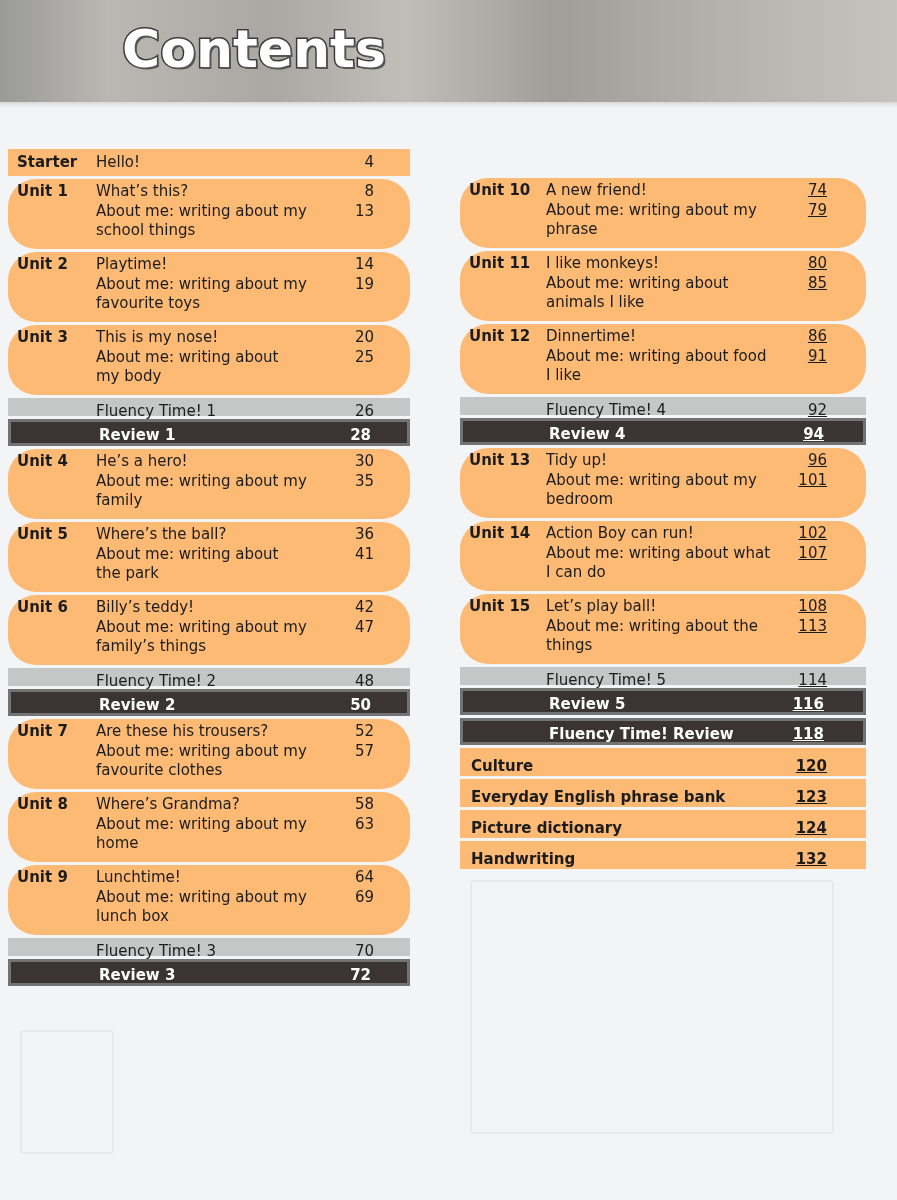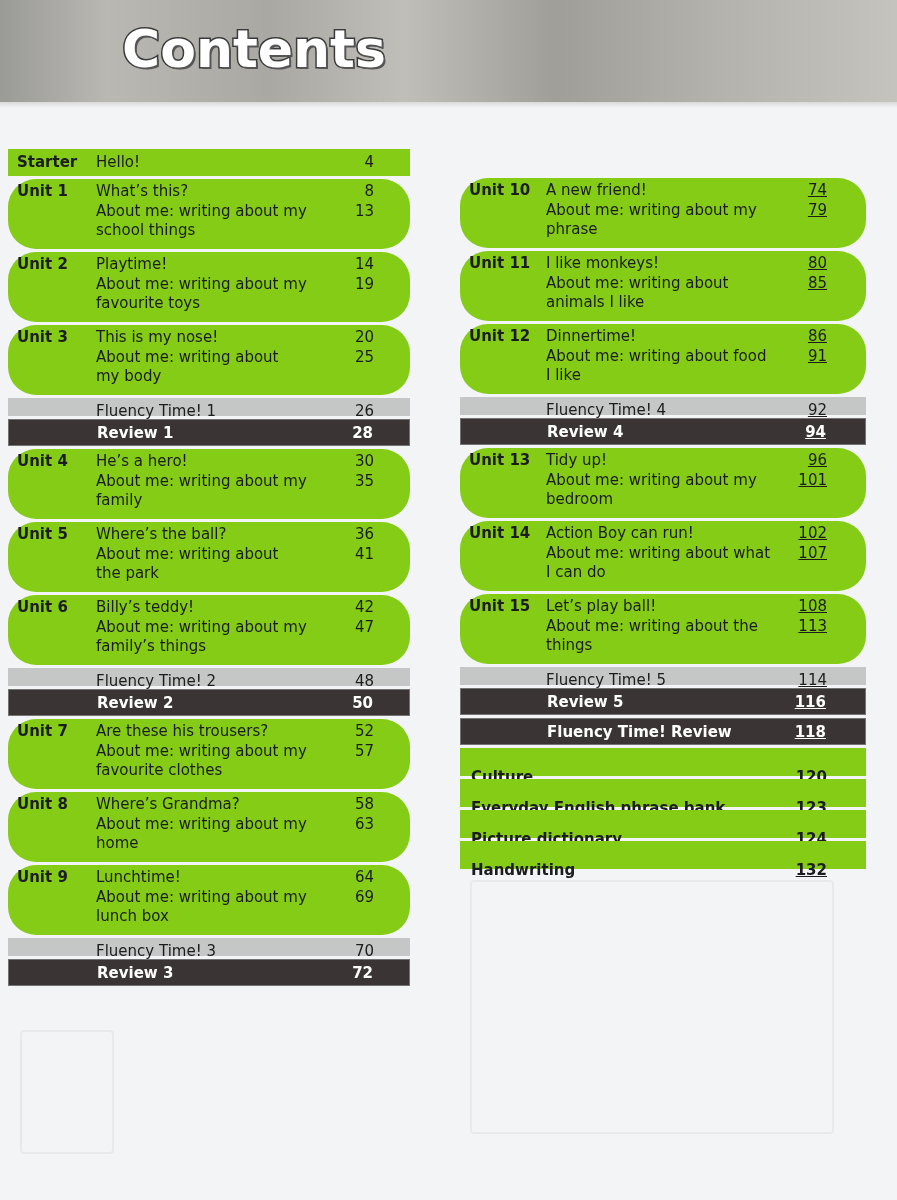--- a/index.html
+++ b/index.html
@@ -24,28 +24,28 @@
     font-size:52px; letter-spacing:0px; color:#ffffff;
     -webkit-text-stroke:3px #3a3a3a; paint-order:stroke fill;
     text-shadow:0 0 0 #3a3a3a, 2px 2px 0 #555;
     line-height:62px;
   }
   .col { position:absolute; }
   .col-left { left:8px; top:149px; width:402px; }
   .col-right { left:460px; top:178px; width:406px; }
   .row {
     position:relative; box-sizing:border-box;
-    background:#84cc16; margin-bottom:3px;
+    background:#fdba74; margin-bottom:3px;
     font-size:15px; line-height:19.5px;
   }
   .row.unit { height:70px; padding-top:3px;border-radius:28px; }
   .row.single { height:27px; padding-top:4px; }
   .row.fluency { background:#c5c6c6; height:18px; padding-top:4px; }
-  .row.review { background:#3a3534; color:#ffffff; height:27px; padding-top:4px; border:1px solid #737373; }
-  .row.extra { height:28px; padding-top:20px; font-weight:bold; }
+  .row.review { background:#3a3534; color:#ffffff; height:27px; padding-top:4px; border:3px solid #737373; }
+  .row.extra { height:28px; padding-top:9px; font-weight:bold; }
   .label { position:absolute; left:9px; font-weight:bold; }
   .items { position:absolute; left:88px; right:50px; }
   .pages { position:absolute; right:36px; text-align:right; width:50px; }
   .review .pages, .review .items { font-weight:bold; }
   .extra .label { left:11px; }
   .col-right .items { left:86px; }
   .col-right .pages { right:39px;text-decoration:underline; }
   .line { display:block; white-space:nowrap; }
   .ghost-box { position:absolute; border:2px solid #e8e9eb; border-radius:4px; }
 </style>

